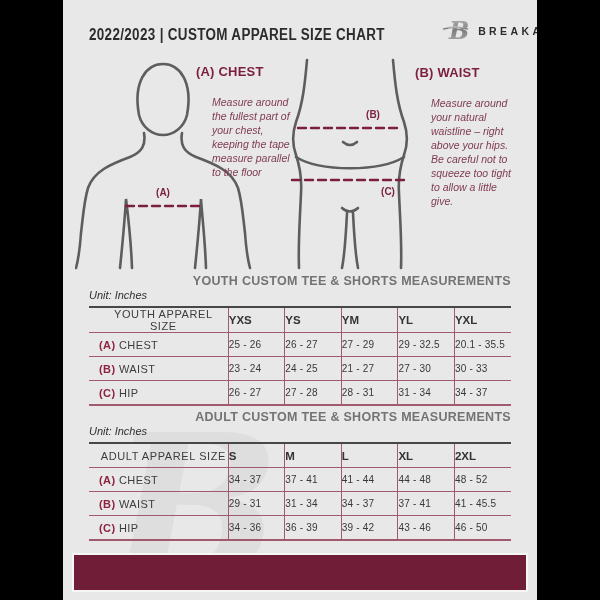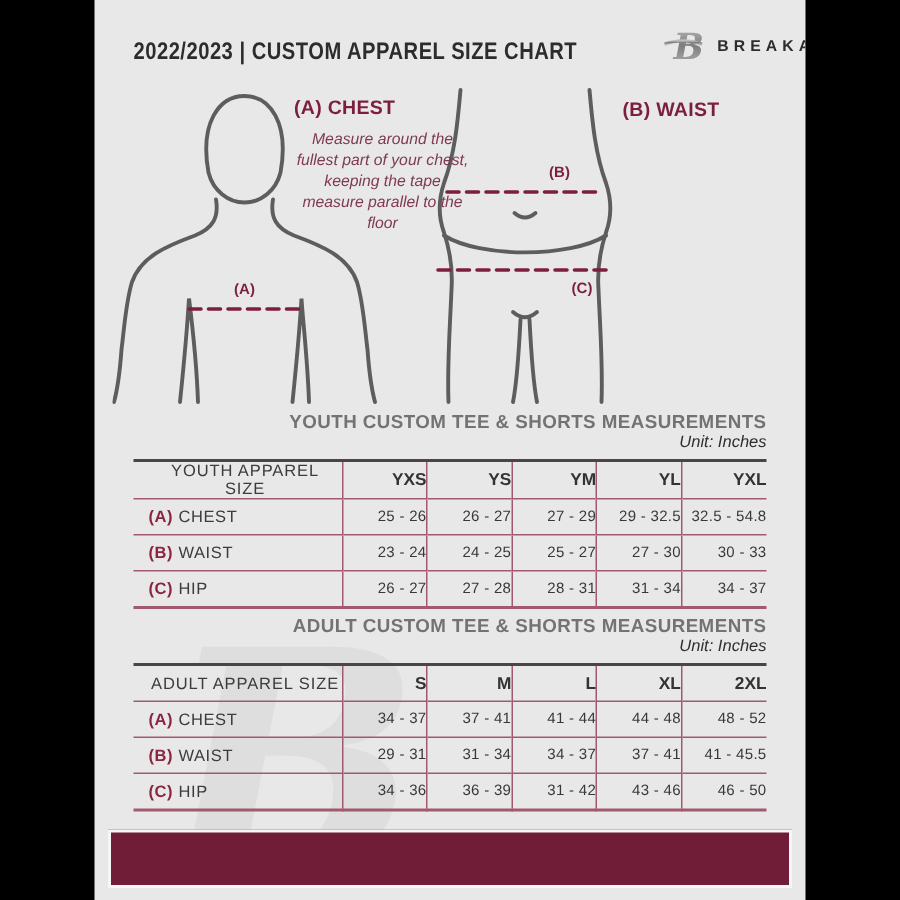--- a/index.html
+++ b/index.html
@@ -28,40 +28,40 @@
   .fig-lower { left:222px; top:58px; }
   .fig path, .fig ellipse { fill:none; stroke:#5d5d5d; stroke-width:2.6; stroke-linecap:round; }
   .fig .dash { stroke:#7b1f3d; stroke-width:2.4; stroke-dasharray:8 5; }
   .fig text { font-family:"Liberation Sans", sans-serif; font-size:10px; font-weight:bold;
               fill:#7b1f3d; }
 
   
   .guide { position:absolute; z-index:2; }
   .guide h3 { margin:0 0 7px 0; font-size:13px; font-weight:bold; color:#7b1f3d;
               letter-spacing:.2px; }
-  .guide p { margin:0; font-size:10.5px; font-style:italic; color:#7f3a54;
-             line-height:1.34;text-align:center; }
+  .guide p { margin:16px; font-size:10.5px; font-style:italic; color:#7f3a54;
+             line-height:1.34; }
   .guide-a { left:133px; top:64px;  width:118px; }
   .guide-b { left:352px; top:65px;  width:118px; }
   .guide-c { left:352px; top:168px; width:121px; }
 
   
   .table-block { position:absolute; left:26px; width:422px; z-index:2; }
   .table-block.youth { top:274px; }
   .table-block.adult { top:410px; }
   .section-title { margin:0; text-align:right; font-size:12.5px; font-weight:bold;
                    color:#737373; letter-spacing:.3px; }
-  .unit { text-align:right; font-size:11px; font-style:italic; color:#2f2f2f;
+  .unit { text-align:left; font-size:11px; font-style:italic; color:#2f2f2f;
           margin:1px 0 5px 0; }
   table.size-table { width:100%; border-collapse:collapse; table-layout:fixed;
                      border-bottom:2px solid #a15a6d; }
   table.size-table thead tr { border-top:2px solid #474747; border-bottom:1.5px solid #a15a6d; }
   table.size-table tbody tr { border-top:1.5px solid #a15a6d; }
   table.size-table tbody tr:first-child { border-top:none; }
-  th, td { height:23px; padding:0; text-align:right; vertical-align:middle; }
+  th, td { height:23px; padding:0; text-align:left; vertical-align:middle; }
   th + th, td + td { border-left:1.5px solid #a15a6d; }
   col.label-col { width:33%; }
   th.label-cell { font-weight:normal; font-size:11px; letter-spacing:.6px; color:#3c3c3c;
                   text-align:center; padding-left:10px; }
   th.size-cell { font-size:11.5px; font-weight:bold; color:#333; }
   td.label-cell { text-align:left; padding-left:10px; font-size:11px; letter-spacing:.4px;
                   color:#3c3c3c; }
   td.value-cell { font-size:10px; color:#383838; letter-spacing:.2px;margin-left:23px; }
   .marker { color:#8c2440; font-weight:bold; }
 
@@ -118,20 +118,21 @@
       <path d="M 62,155 C 61,175 60,195 57,210"></path>
       <path d="M 68,155 C 69,175 70,195 73,210"></path>
     </svg>
 
     <div class="guide guide-a">
       <h3>(A) CHEST</h3>
       <p>Measure around the fullest part of your chest, keeping the tape measure parallel to the floor</p>
     </div>
     <div class="guide guide-b">
       <h3>(B) WAIST</h3>
+      <p>Measure around your natural waistline – right above your hips. Be careful not to squeeze too tight to allow a little give.</p>
     </div>
     <div class="guide guide-c">
     </div>
 
     <section class="table-block youth">
       <h2 class="section-title">YOUTH CUSTOM TEE &amp; SHORTS MEASUREMENTS</h2>
       <div class="unit">Unit: Inches</div>
       <table class="size-table">
         <colgroup>
             <col class="label-col">
@@ -151,27 +152,27 @@
             <th class="size-cell">YXL</th>
           </tr>
         </thead>
         <tbody>
           <tr>
             <td class="label-cell"><span class="marker">(A)</span> <span>CHEST</span></td>
             <td class="value-cell">25 - 26</td>
             <td class="value-cell">26 - 27</td>
             <td class="value-cell">27 - 29</td>
             <td class="value-cell">29 - 32.5</td>
-            <td class="value-cell">32.5 - 54.8</td>
+            <td class="value-cell">20.1 - 35.5</td>
           </tr>
           <tr>
             <td class="label-cell"><span class="marker">(B)</span> <span>WAIST</span></td>
             <td class="value-cell">23 - 24</td>
             <td class="value-cell">24 - 25</td>
-            <td class="value-cell">25 - 27</td>
+            <td class="value-cell">21 - 27</td>
             <td class="value-cell">27 - 30</td>
             <td class="value-cell">30 - 33</td>
           </tr>
           <tr>
             <td class="label-cell"><span class="marker">(C)</span> <span>HIP</span></td>
             <td class="value-cell">26 - 27</td>
             <td class="value-cell">27 - 28</td>
             <td class="value-cell">28 - 31</td>
             <td class="value-cell">31 - 34</td>
             <td class="value-cell">34 - 37</td>
@@ -216,21 +217,21 @@
             <td class="value-cell">29 - 31</td>
             <td class="value-cell">31 - 34</td>
             <td class="value-cell">34 - 37</td>
             <td class="value-cell">37 - 41</td>
             <td class="value-cell">41 - 45.5</td>
           </tr>
           <tr>
             <td class="label-cell"><span class="marker">(C)</span> <span>HIP</span></td>
             <td class="value-cell">34 - 36</td>
             <td class="value-cell">36 - 39</td>
-            <td class="value-cell">31 - 42</td>
+            <td class="value-cell">39 - 42</td>
             <td class="value-cell">43 - 46</td>
             <td class="value-cell">46 - 50</td>
           </tr>
         </tbody>
       </table>
     </section>
 
     <div class="footer-bar"></div>
   </div>
 </div>

